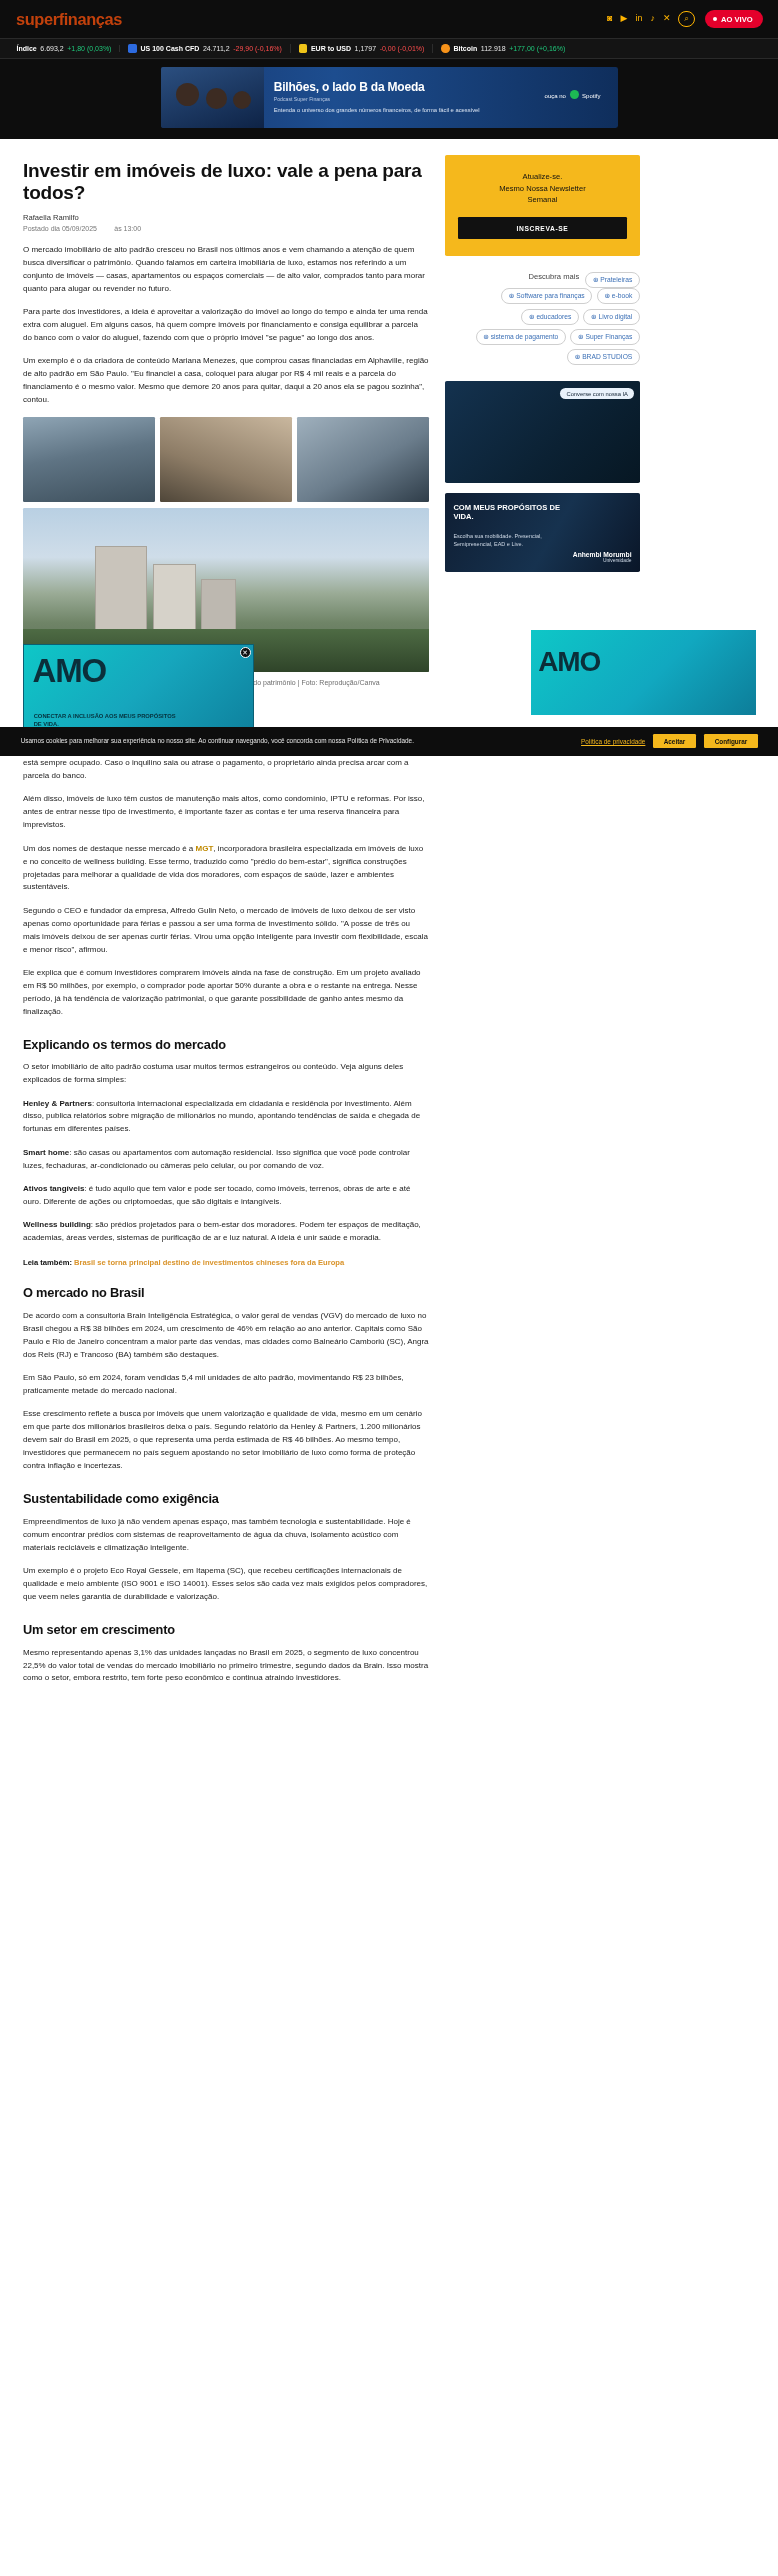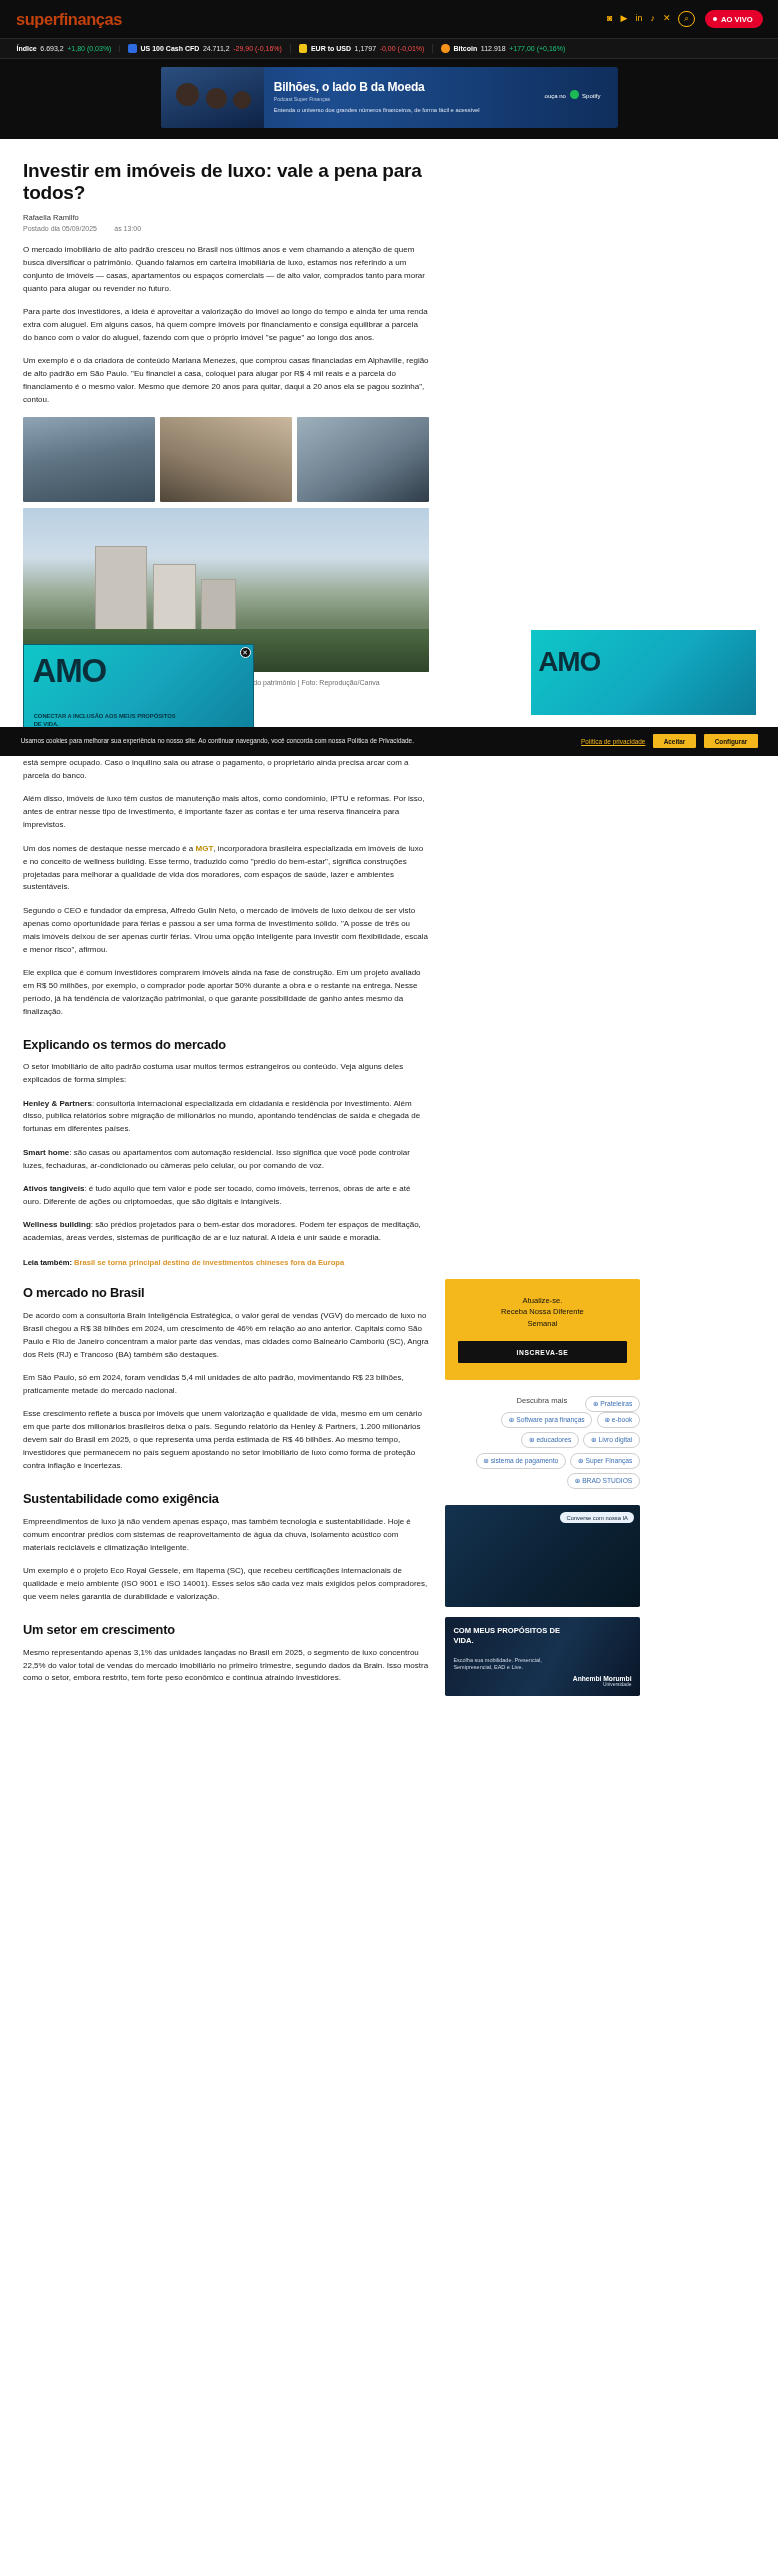--- a/index.html
+++ b/index.html
@@ -108,24 +108,23 @@
     padding-bottom:7.3px;gap:3.6px;color:#fff;font-size:6px;
   }
   .spotify-dot{width:9px;height:9px;border-radius:50%;background:#1db954;display:inline-block;}
 
   
   .page {
     width:663px;
     display:flex;
     gap:16px;
     padding:16px 23px 0 23px;
-    align-items:flex-end;
   }
   .article { width:468px; }
-  .sidebar { width:225px;margin-top:6px; }
+  .sidebar { width:225px; }
 
   h1.title {
     font-size:19px;line-height:1.18;margin:4.9px 0 8.5px;
     letter-spacing:-0.2px;font-weight:bold;color:#111;
   }
   .byline { font-size:7.6px;color:#333;margin-bottom:2.4px; }
   .meta { font-size:7px;color:#777;margin-bottom:12px; }
   .meta .sep { display:inline-block;width:13.4px; }
 
   .article p {
@@ -386,26 +385,26 @@
     <p>Empreendimentos de luxo já não vendem apenas espaço, mas também tecnologia e sustentabilidade. Hoje é comum encontrar prédios com sistemas de reaproveitamento de água da chuva, isolamento acústico com materiais recicláveis e climatização inteligente.</p>
     <p>Um exemplo é o projeto Eco Royal Gessele, em Itapema (SC), que recebeu certificações internacionais de qualidade e meio ambiente (ISO 9001 e ISO 14001). Esses selos são cada vez mais exigidos pelos compradores, que veem neles garantia de durabilidade e valorização.</p>
 
     <h2>Um setor em crescimento</h2>
     <p>Mesmo representando apenas 3,1% das unidades lançadas no Brasil em 2025, o segmento de luxo concentrou 22,5% do valor total de vendas do mercado imobiliário no primeiro trimestre, segundo dados da Brain. Isso mostra como o setor, embora restrito, tem forte peso econômico e continua atraindo investidores.</p>
   </div>
 
   <div class="sidebar">
     <div class="newsletter">
       <div class="nl-line">Atualize-se.</div>
-      <div class="nl-line">Receba Nossa Diferente</div>
+      <div class="nl-line">Mesmo Nossa Newsletter</div>
       <div class="nl-line">Semanal</div>
       <button class="nl-btn">INSCREVA-SE</button>
     </div>
 
-    <div style="display:flex;align-items:center;gap:18px;justify-content:flex-end;">
+    <div style="display:flex;align-items:center;gap:6px;justify-content:flex-end;">
       <div class="discover-title">Descubra mais</div>
       <div class="tag">
         <span class="hash">⊕ </span><span>Prateleiras</span>
       </div>
     </div>
     <div class="tags">
       <div class="tag"><span class="hash">⊕ </span><span>Software para finanças</span></div>
       <div class="tag"><span class="hash">⊕ </span><span>e-book</span></div>
       <div class="tag"><span class="hash">⊕ </span><span>educadores</span></div>
       <div class="tag"><span class="hash">⊕ </span><span>Livro digital</span></div>

